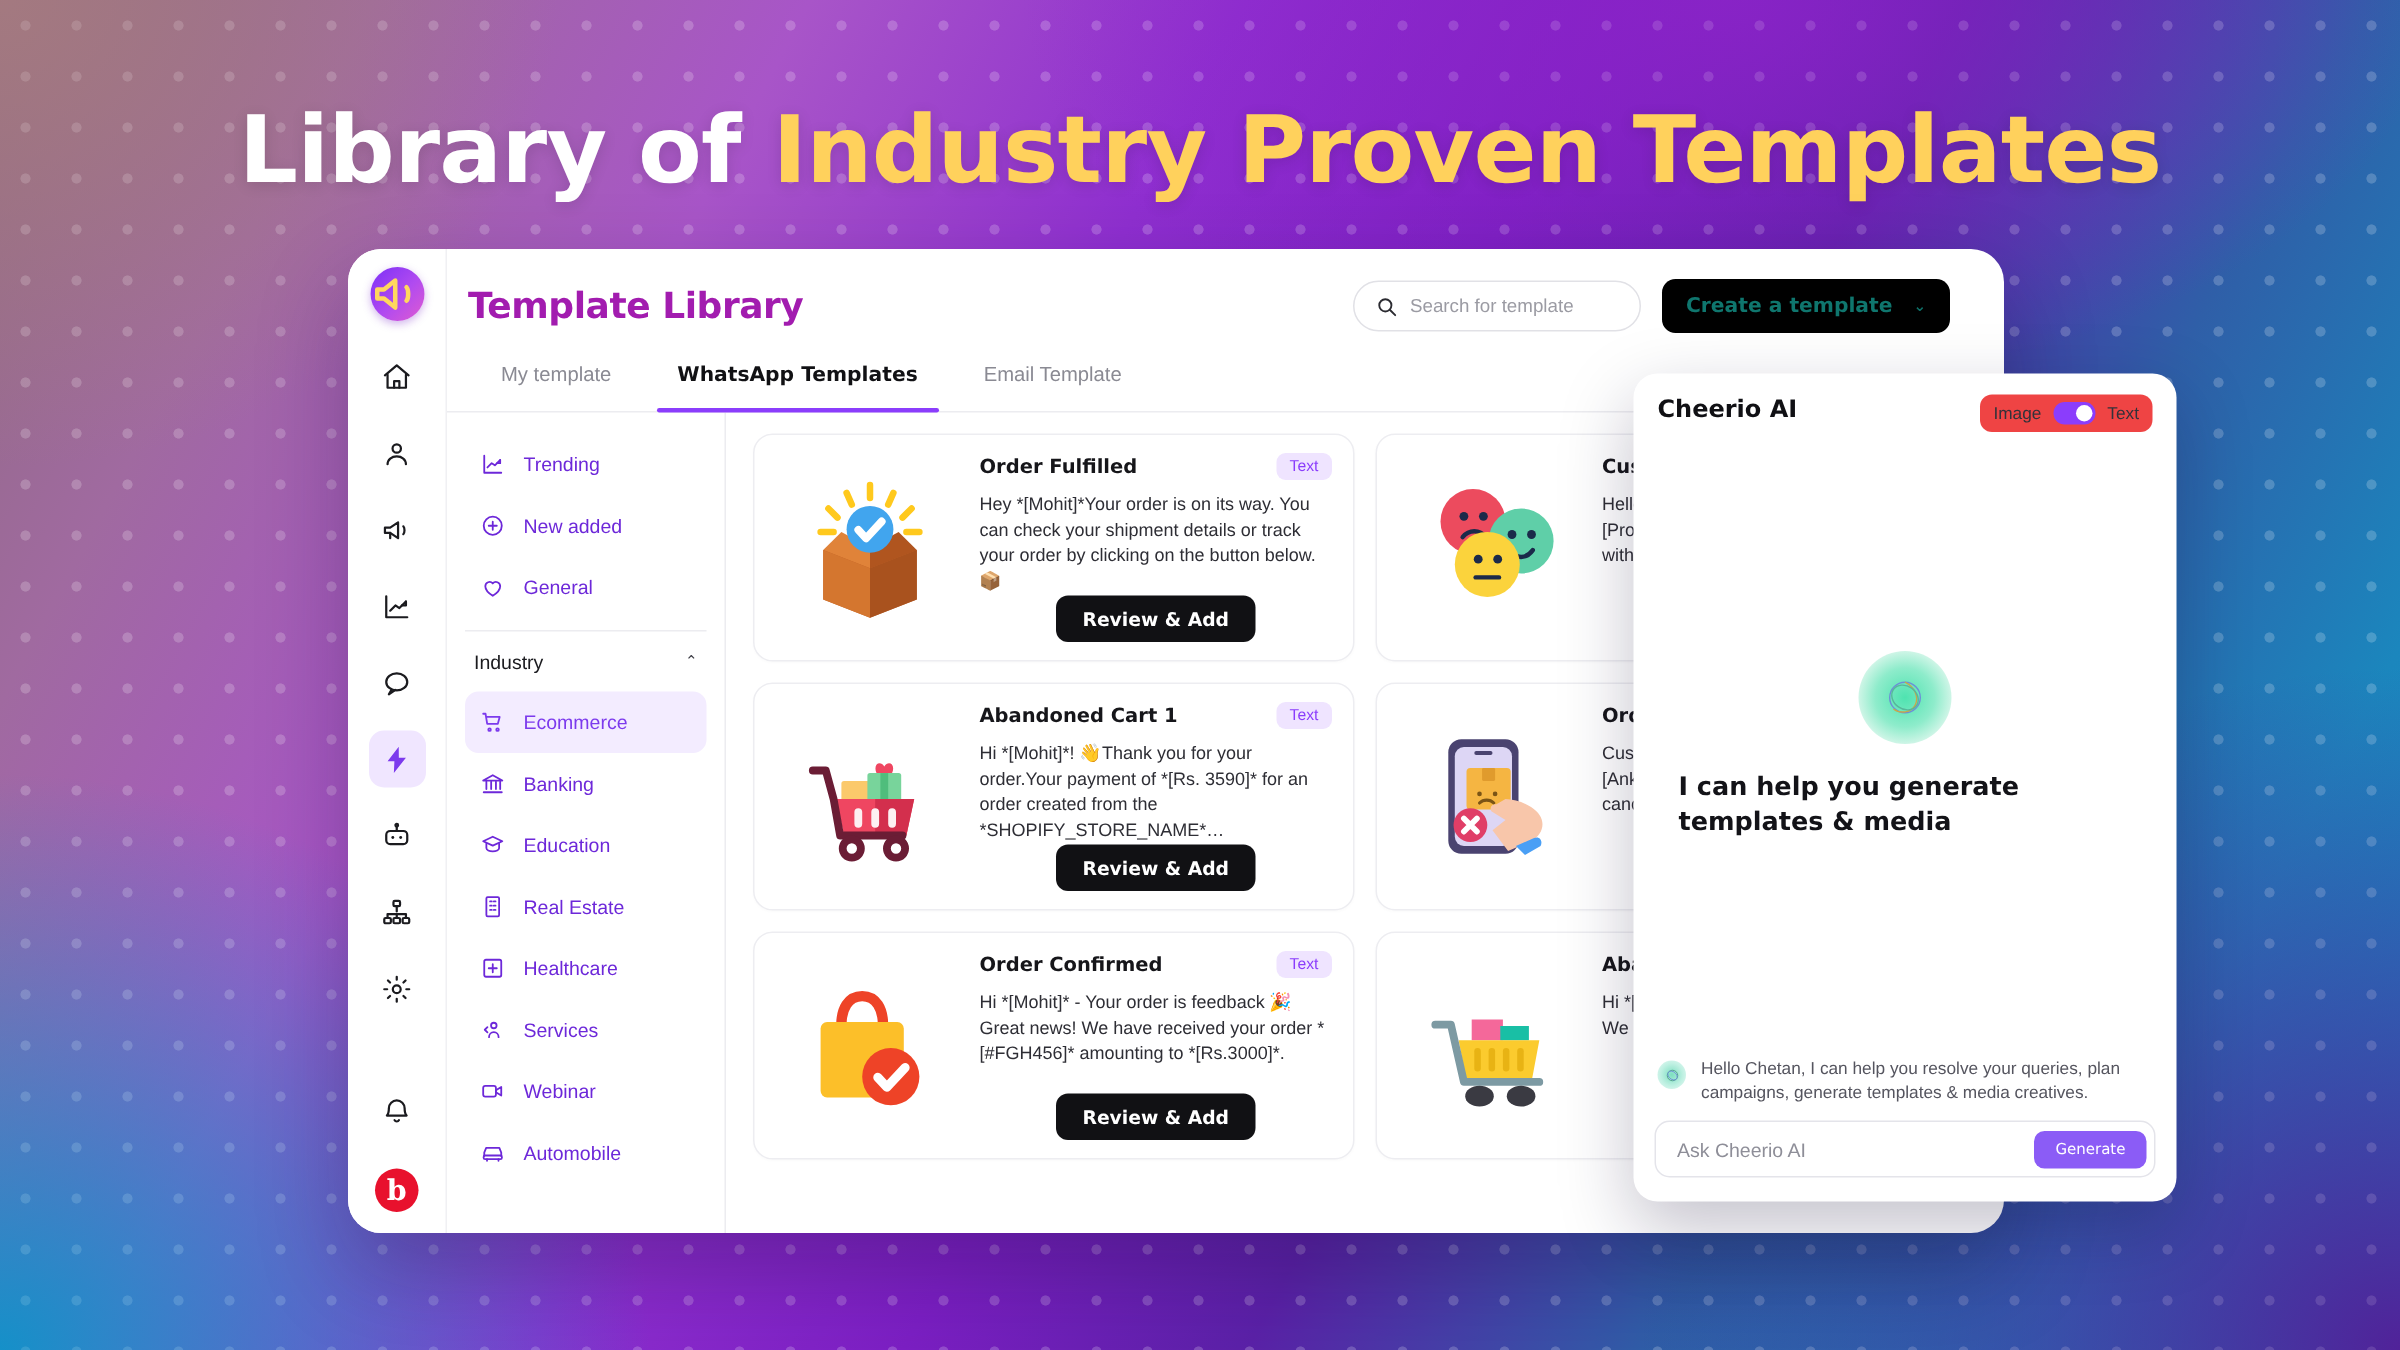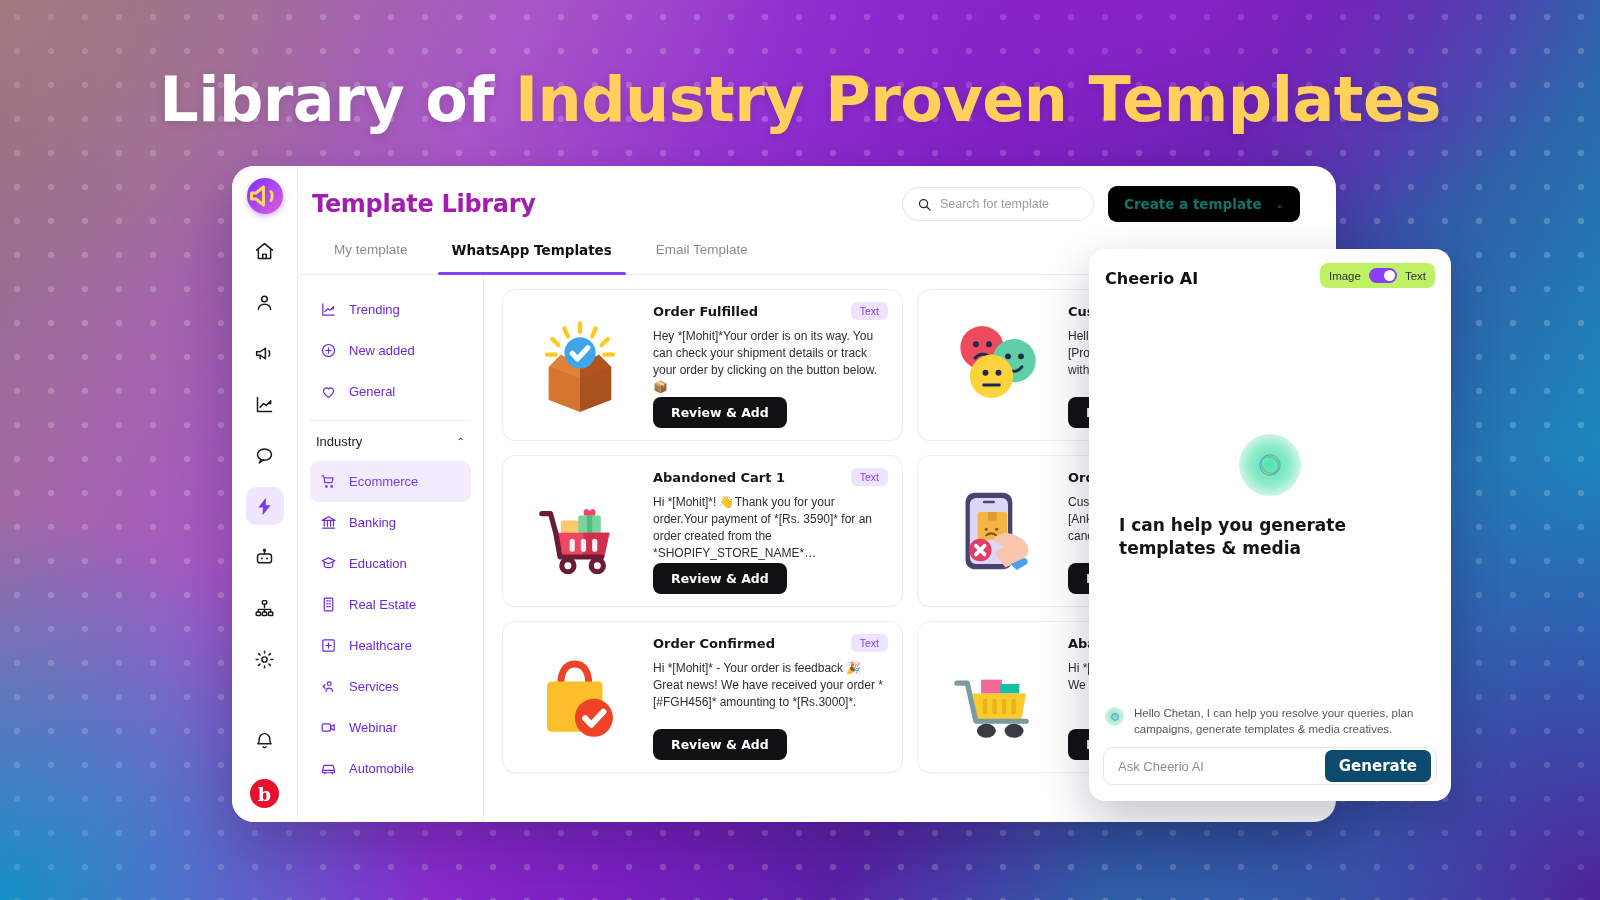--- a/index.html
+++ b/index.html
@@ -183,43 +183,43 @@
     font-family: "DejaVu Sans", sans-serif; flex: 1 1 auto;
   }
   .tpl-badge {
     background: #efe4ff; color: #8b3dfc; border-radius: 6px;
     font-size: 10.5px; padding: 3px 9px; flex: 0 0 auto;
   }
   .tpl-body {
     margin-top: 8px; font-size: 12px; line-height: 17px; color: #2e2e35;
     overflow: hidden;
   }
-  .tpl-foot { margin-top: auto; display: flex; justify-content: flex-start; }
+  .tpl-foot { margin-top: auto; display: flex; justify-content: center; }
   .review-btn {
     background: #111114; color: #ffffff; border-radius: 8px;
     font-size: 12.5px; font-weight: 700; font-family: "DejaVu Sans", sans-serif;
     padding: 8px 18px;
   }
 
   
   .ai-panel {
     position: absolute; left: 1089px; top: 249px;
     width: 362px; height: 552px;
     background: #ffffff; border-radius: 16px;
     box-shadow: 0 18px 48px rgba(20,10,50,0.25);
     display: flex; flex-direction: column; overflow: hidden;
   }
-  .ai-head { display: flex; align-items: flex-end; padding: 14px 16px 6px 16px; }
+  .ai-head { display: flex; align-items: flex-start; padding: 14px 16px 6px 16px; }
   .ai-title {
     font-size: 16px; font-weight: 700; color: #101014;
     font-family: "DejaVu Sans", sans-serif; flex: 1 1 auto;
   }
   .ai-toggle {
     display: flex; align-items: center; gap: 8px;
-    background: #bef264; border-radius: 8px; padding: 5px 9px;
+    background: #ef4444; border-radius: 8px; padding: 5px 9px;
     font-size: 11.5px; color: #32323a;
   }
   .switch {
     width: 28px; height: 15px; border-radius: 8px; background: #8b3dfc;
     position: relative; flex: 0 0 auto;
   }
   .switch::after {
     content: ""; position: absolute; right: 2px; top: 2px;
     width: 11px; height: 11px; border-radius: 50%; background: #ffffff;
   }
@@ -249,22 +249,22 @@
   .ai-hint-orb svg { width: 12px; height: 12px; }
   .ai-hint-text { font-size: 11.5px; line-height: 16px; color: #55555f; }
   .ai-input-row { padding: 0 14px 16px 14px; }
   .ai-input {
     height: 38px; border: 1px solid #e4e4ea; border-radius: 10px;
     display: flex; align-items: center; padding: 0 5px 0 14px; gap: 8px;
     background: #fff;
   }
   .ai-input .ph { flex: 1 1 auto; font-size: 13px; color: #8e8e98; }
   .generate-btn {
-    background: #0c4a6e; color: #ffffff; border-radius: 7px;
-    font-size: 15px; font-weight: 700; font-family: "DejaVu Sans", sans-serif;
+    background: #8b5cf6; color: #ffffff; border-radius: 7px;
+    font-size: 10px; font-weight: 400; font-family: "DejaVu Sans", sans-serif;
     padding: 7px 14px; flex: 0 0 auto;
   }
 </style>
 </head>
 <body>
 
 <div class="bg-tint"></div>
 <div class="bg-dots"></div>
 
 <div class="headline"><span>Library of </span><span class="accent">Industry Proven Templates</span></div>

